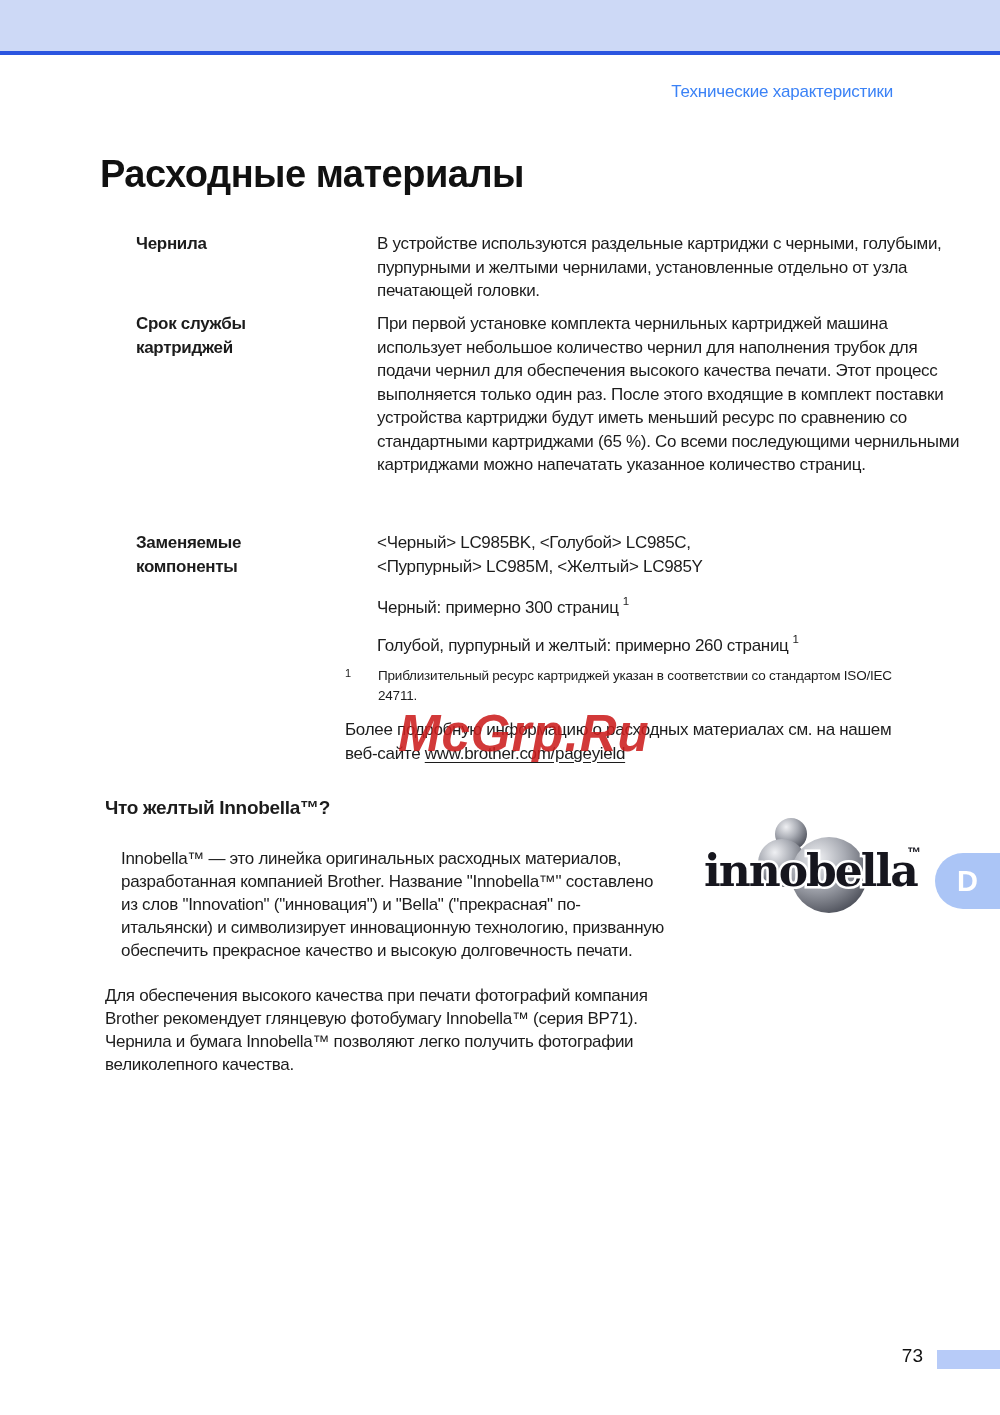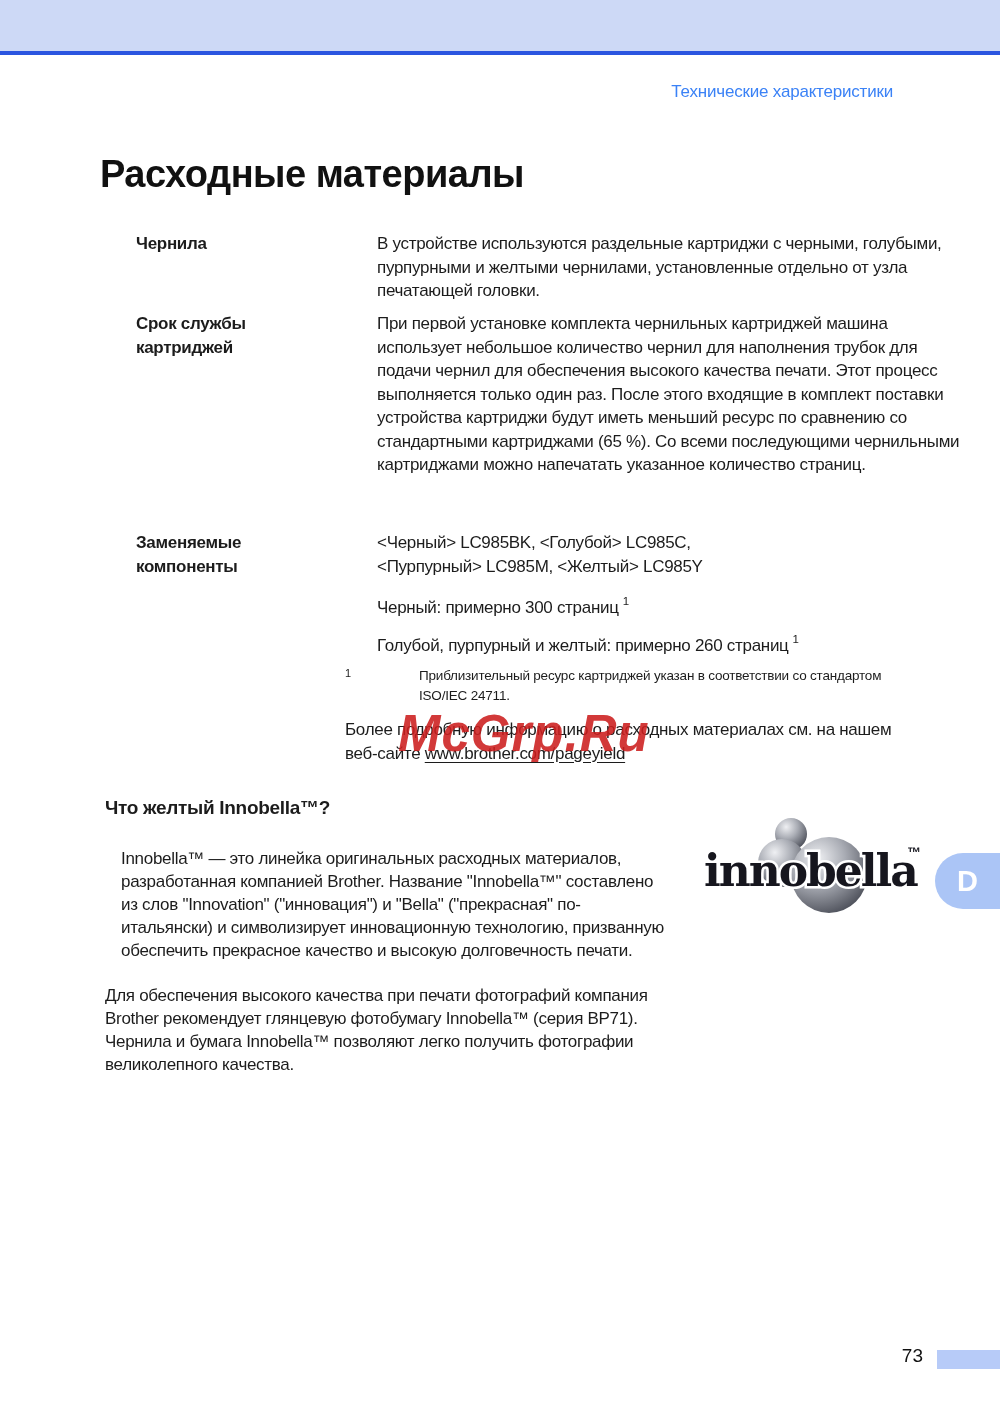--- a/index.html
+++ b/index.html
@@ -36,21 +36,21 @@
     font-size:11.5px;margin-left:4px;position:relative;top:-1px;
   }
   .footnote{
     position:absolute;left:345px;top:666px;width:560px;
     display:flex;
   }
   .fn-marker{
     font-size:11px;width:33px;flex:0 0 33px;padding-top:1px;
   }
   .fn-text{
-    flex:1;font-size:13.5px;line-height:20px;letter-spacing:-0.2px;margin-left:41px;
+    flex:1;font-size:13.5px;line-height:20px;letter-spacing:-0.2px;
   }
   .more-info{
     position:absolute;left:345px;top:718px;width:580px;
     font-size:17px;line-height:23.5px;letter-spacing:-0.3px;
   }
   .link{
     color:#1c1c1c;text-decoration:underline;text-underline-offset:3px;cursor:pointer;
   }
   .watermark{
     position:absolute;left:398px;top:704px;

